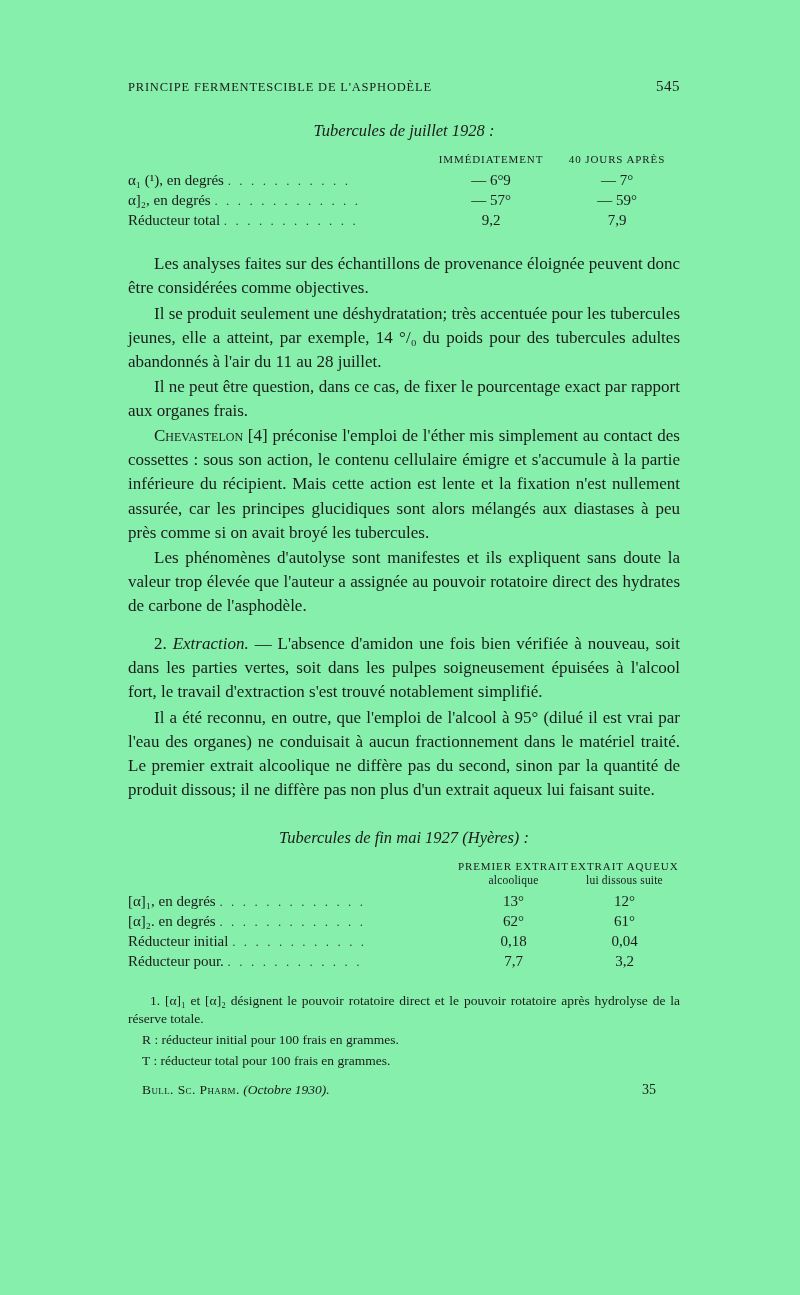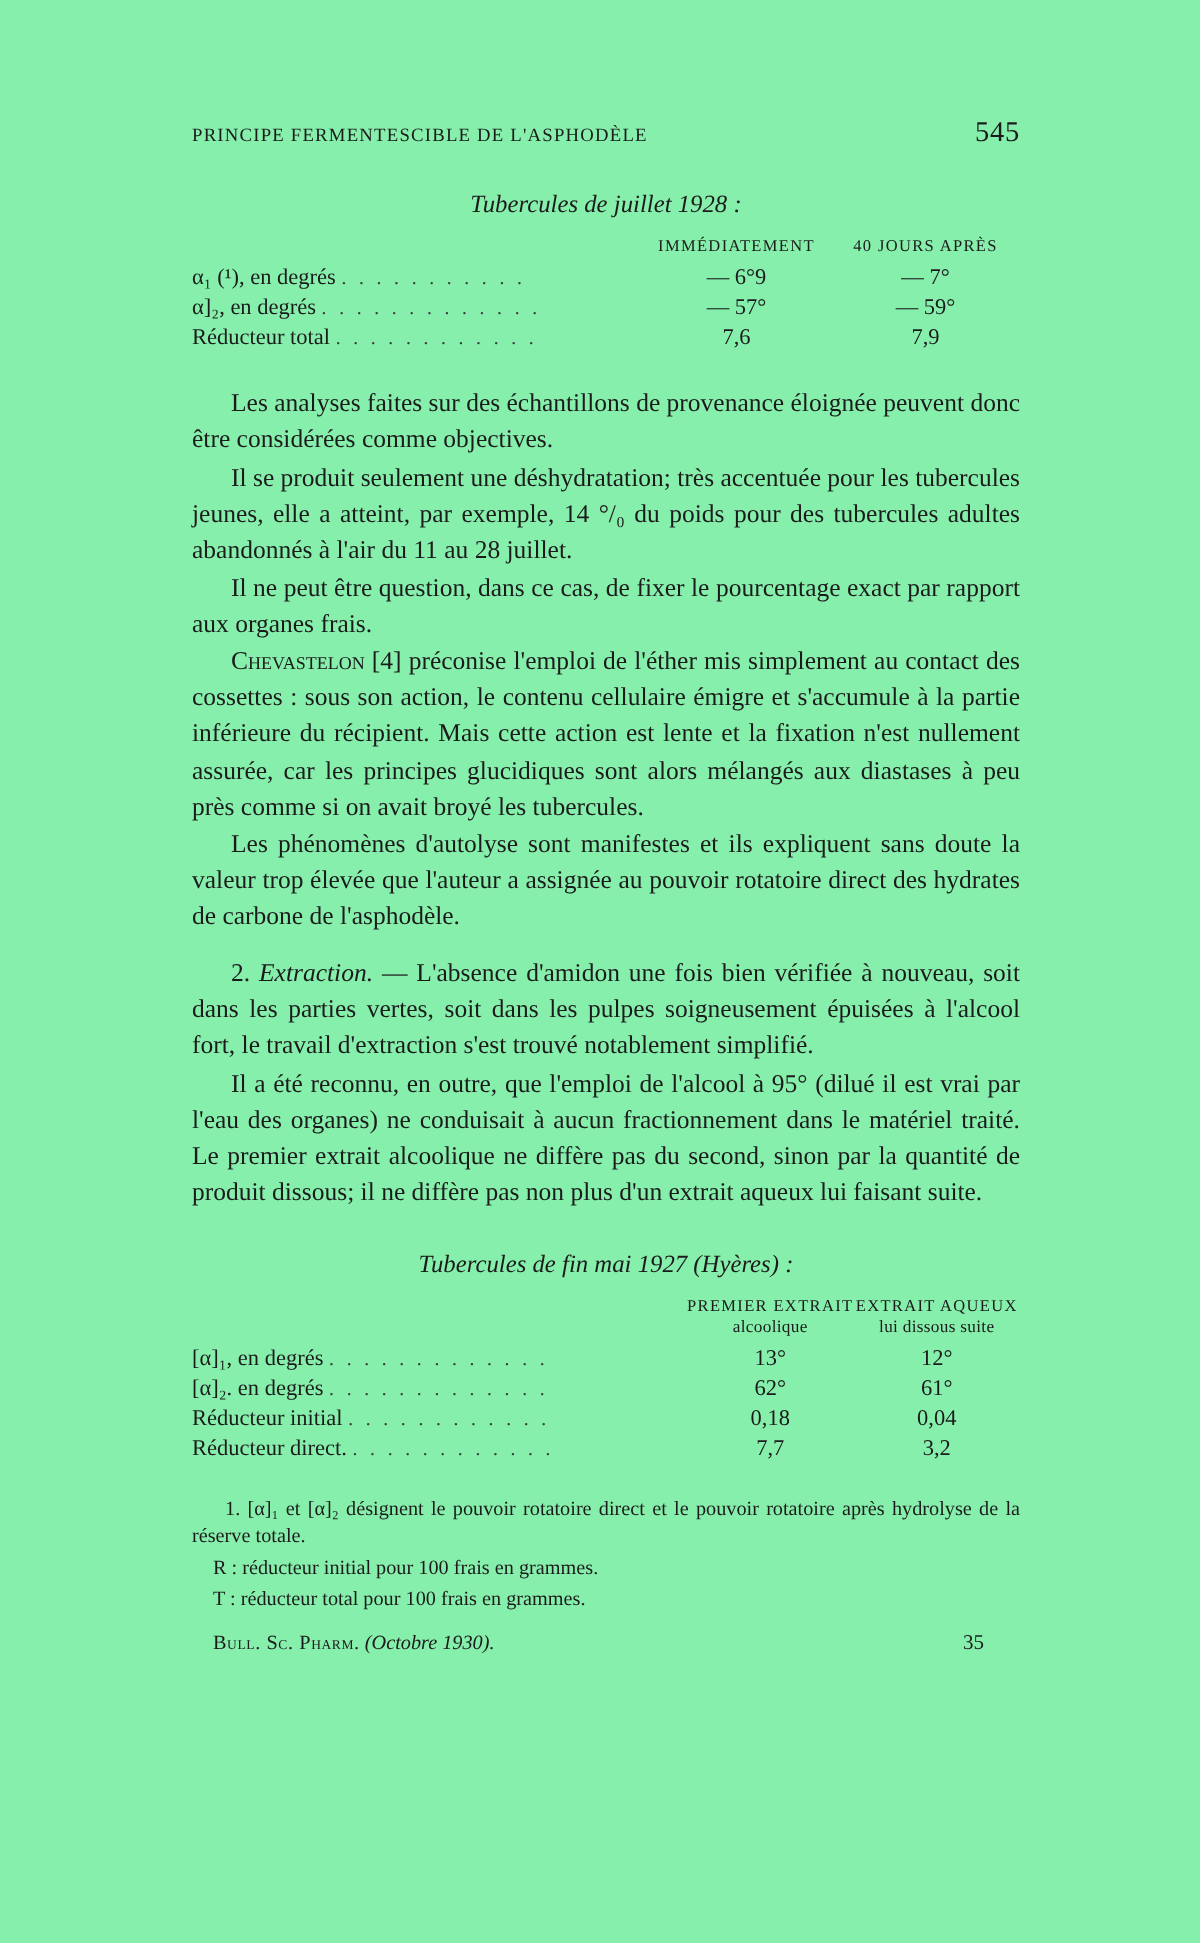--- a/index.html
+++ b/index.html
@@ -40,21 +40,21 @@
   }
   .runhead .title {
     font-family: "Liberation Serif", serif;
     font-size: 12.5px;
     letter-spacing: 0.8px;
     font-variant: small-caps;
     text-transform: uppercase;
     color: #1b1b1b;
   }
   .runhead .folio {
-    font-size: 19px;
+    font-size: 15px;
     letter-spacing: 0.5px;
     font-family: Liberation Serif, serif;
   }
 
   
   .tbl-caption {
     text-align: center;
     font-style: italic;
     font-size: 16.5px;
     margin: 0 0 10px 0;
@@ -178,21 +178,21 @@
           <td class="col">— 6°9</td>
           <td class="col">— 7°</td>
         </tr>
         <tr>
           <td class="lbl"><span>α]₂, en degrés</span> <span class="dots">. . . . . . . . . . . . .</span></td>
           <td class="col">— 57°</td>
           <td class="col">— 59°</td>
         </tr>
         <tr>
           <td class="lbl"><span>Réducteur total</span> <span class="dots">. . . . . . . . . . . .</span></td>
-          <td class="col">7,6</td>
+          <td class="col">9,2</td>
           <td class="col">7,9</td>
         </tr>
       </tbody>
         </table>
     </div>
 
     <div>
       <p class="body">Les analyses faites sur des échantillons de provenance éloignée peuvent donc être considérées comme objectives.</p>
       <p class="body">Il se produit seulement une déshydratation; très accentuée pour les tubercules jeunes, elle a atteint, par exemple, 14 °/₀ du poids pour des tubercules adultes abandonnés à l'air du 11 au 28 juillet.</p>
       <p class="body">Il ne peut être question, dans ce cas, de fixer le pourcentage exact par rapport aux organes frais.</p>
@@ -229,21 +229,21 @@
           <td class="lbl"><span>[α]₂. en degrés</span> <span class="dots">. . . . . . . . . . . . .</span></td>
           <td class="col">62°</td>
           <td class="col">61°</td>
         </tr>
         <tr>
           <td class="lbl"><span>Réducteur initial</span> <span class="dots">. . . . . . . . . . . .</span></td>
           <td class="col">0,18</td>
           <td class="col">0,04</td>
         </tr>
         <tr>
-          <td class="lbl"><span>Réducteur direct.</span> <span class="dots">. . . . . . . . . . . .</span></td>
+          <td class="lbl"><span>Réducteur pour.</span> <span class="dots">. . . . . . . . . . . .</span></td>
           <td class="col">7,7</td>
           <td class="col">3,2</td>
         </tr>
       </tbody>
         </table>
     </div>
 
     <div class="rule-area"></div>
     <div>
       <p class="fn first">1. [α]₁ et [α]₂ désignent le pouvoir rotatoire direct et le pouvoir rotatoire après hydrolyse de la réserve totale.</p>

